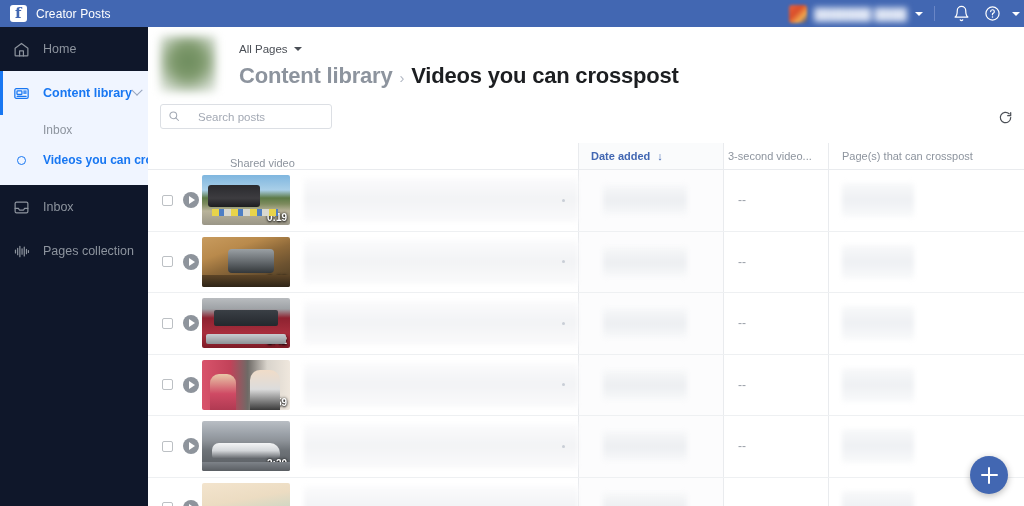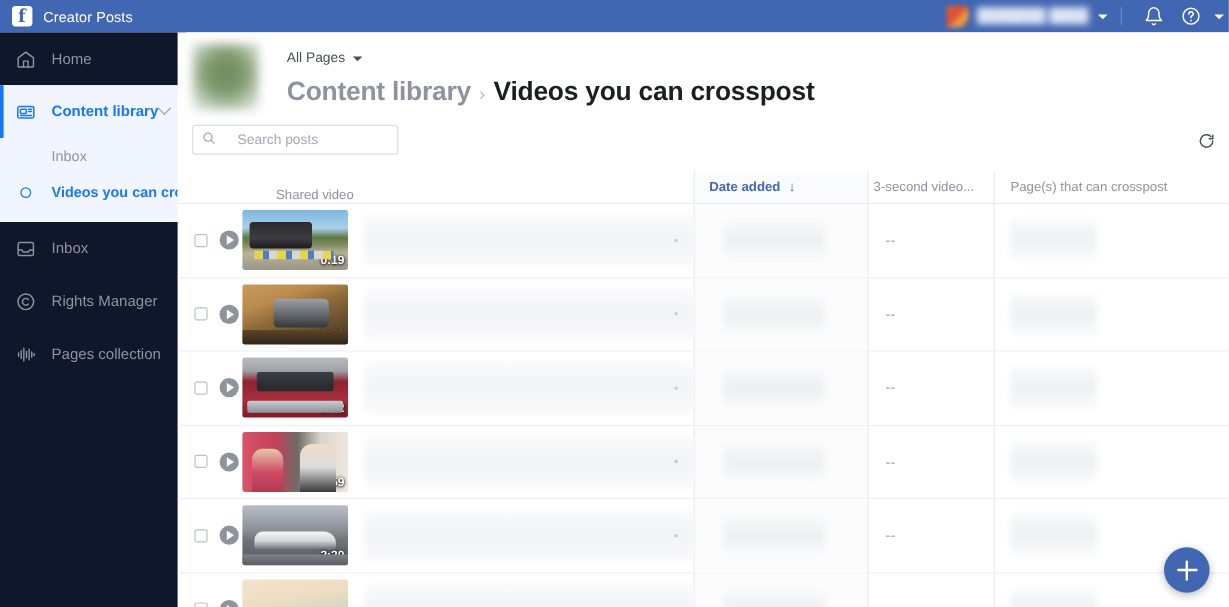--- a/index.html
+++ b/index.html
@@ -351,29 +351,20 @@
   <div class="nav-item">
     <span class="nav-ico">
       <svg width="17" height="17" viewBox="0 0 24 24" fill="none" stroke="#8d949e" stroke-width="1.7" stroke-linecap="round" stroke-linejoin="round">
         <rect x="3" y="4.4" width="18" height="15.2" rx="2"></rect>
         <path d="M3 13.2h4.6l1.5 2.4h5.8l1.5-2.4H21"></path>
       </svg>
     </span>
     <span class="nav-label">Inbox</span>
   </div>
 
-  <div class="nav-item">
-    <span class="nav-ico">
-      <svg width="17" height="17" viewBox="0 0 24 24" fill="none" stroke="#8d949e" stroke-width="1.7">
-        <circle cx="12" cy="12" r="9.2"></circle>
-        <path d="M15.1 9.4a4 4 0 1 0 0 5.2" stroke-linecap="round"></path>
-      </svg>
-    </span>
-    <span class="nav-label">Rights Manager</span>
-  </div>
 
 
   <div class="nav-item">
     <span class="nav-ico">
       <svg width="17" height="17" viewBox="0 0 24 24" fill="none" stroke="#8d949e" stroke-width="1.7" stroke-linecap="round">
         <path d="M3.5 10v4M6.6 7.4v9.2M9.7 4.6v14.8M12.8 8.2v7.6M15.9 5.8v12.4M19 9v6M21.8 10.6v2.8"></path>
       </svg>
     </span>
     <span class="nav-label">Pages collection</span>
   </div>

